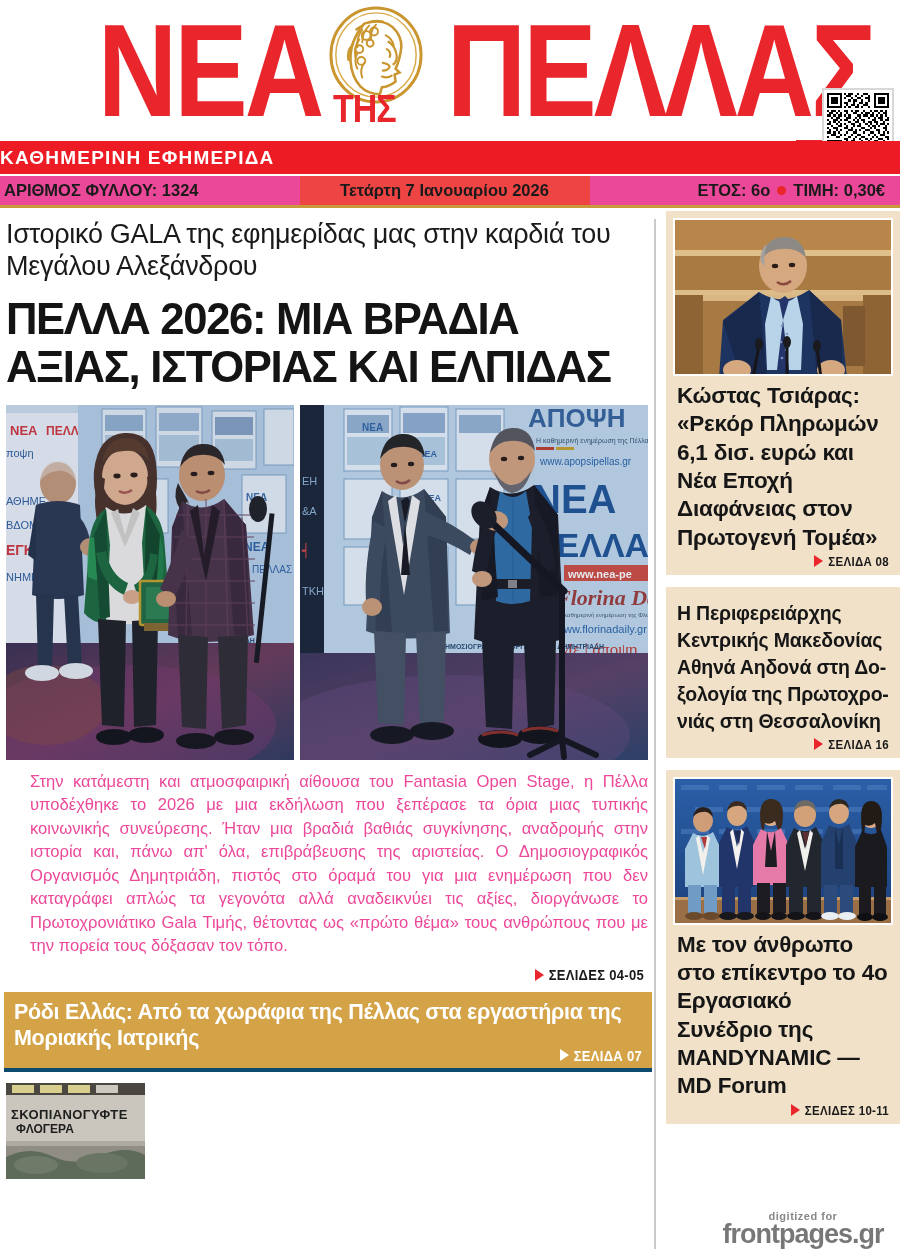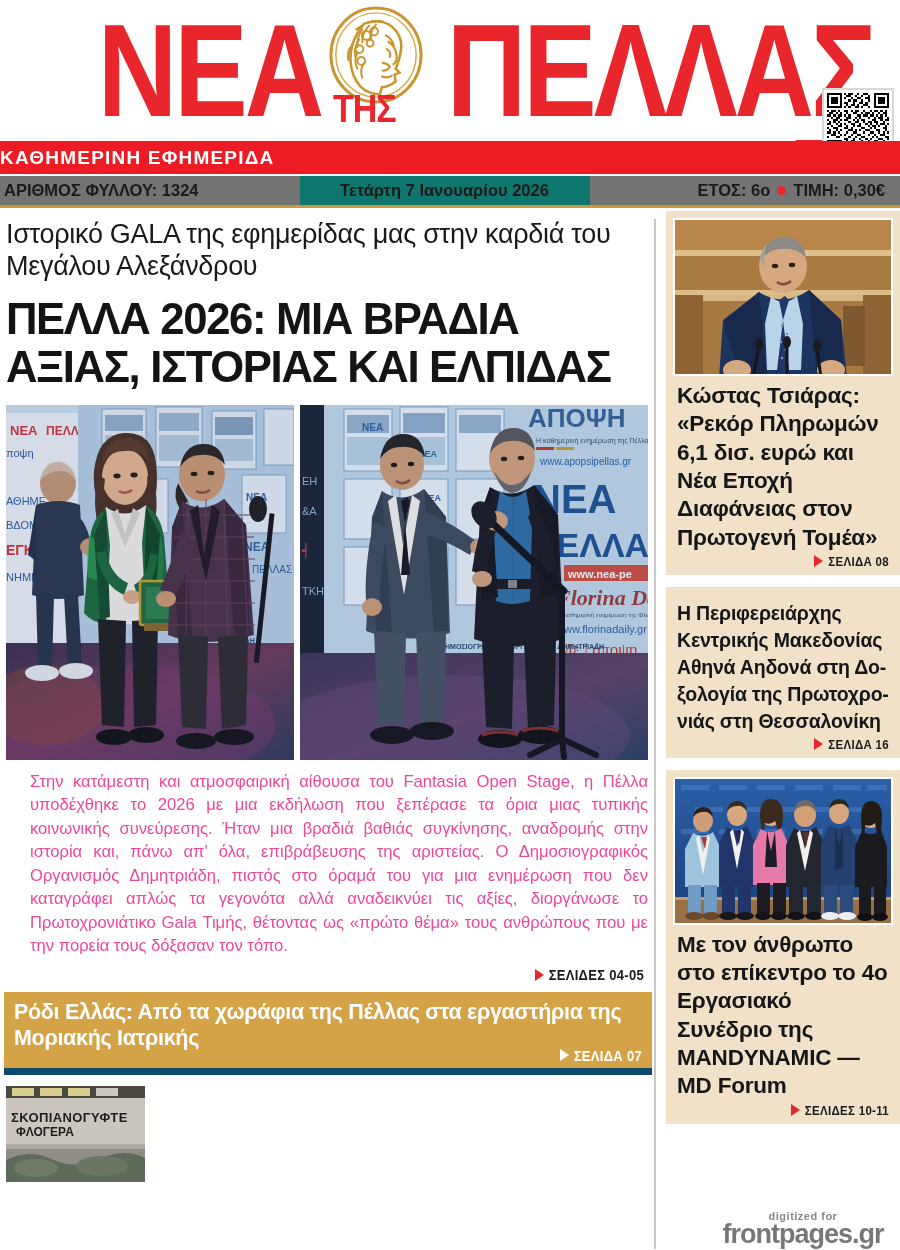--- a/index.html
+++ b/index.html
@@ -59,26 +59,26 @@
   
   .info-bar {
     position: absolute; top: 176px; left: 0;
     width: 900px; height: 32px;
     display: flex; align-items: stretch;
     border-bottom: 3px solid #c89a3c;
   }
   .info-left, .info-right {
     flex: 1; display: flex; align-items: center;
     font-size: 16.5px; font-weight: bold; color: #1a1a1a;
-    background: #737373;
+    background: #ec4899;
   }
   .info-left { padding-left: 4px; }
   .info-right { justify-content: flex-end; padding-right: 15px; gap: 7px; }
   .info-center {
-    width: 290px; background: #0f766e;
+    width: 290px; background: #ef4444;
     display: flex; align-items: center; justify-content: center;
     font-size: 16.5px; font-weight: bold; color: #1a1a1a;
   }
   .red-dot {
     width: 9px; height: 9px; border-radius: 50%;
     background: #e8262c; display: inline-block;
   }
 
   
   .content { position: absolute; top: 211px; left: 0; width: 768px; height: 1039px; }
@@ -119,21 +119,21 @@
     border-bottom: 6px solid transparent;
   }
   .pageref .lbl {
     font-size: 13px; font-weight: bold; color: #1a1a1a;
     letter-spacing: 0.3px; transform: scaleY(1.15);
   }
 
   
   .gold-strip {
     margin-top: 10px; background: #d5a347;
-    border-bottom: 7px solid #0c4a6e;
+    border-bottom: 4px solid #0c4a6e;
     padding: 8px 10px 5px 10px; position: relative;
   }
   .gold-strip .gtitle {
     font-size: 21.5px; line-height: 1.2; font-weight: bold;
     color: #ffffff; letter-spacing: -0.3px;
   }
   .gold-strip .pageref { padding: 0; margin-top: -4px; }
   .gold-strip .pageref .lbl { color: #ffffff; }
   .gold-strip .pageref .tri { border-left-color: #ffffff; }
 

